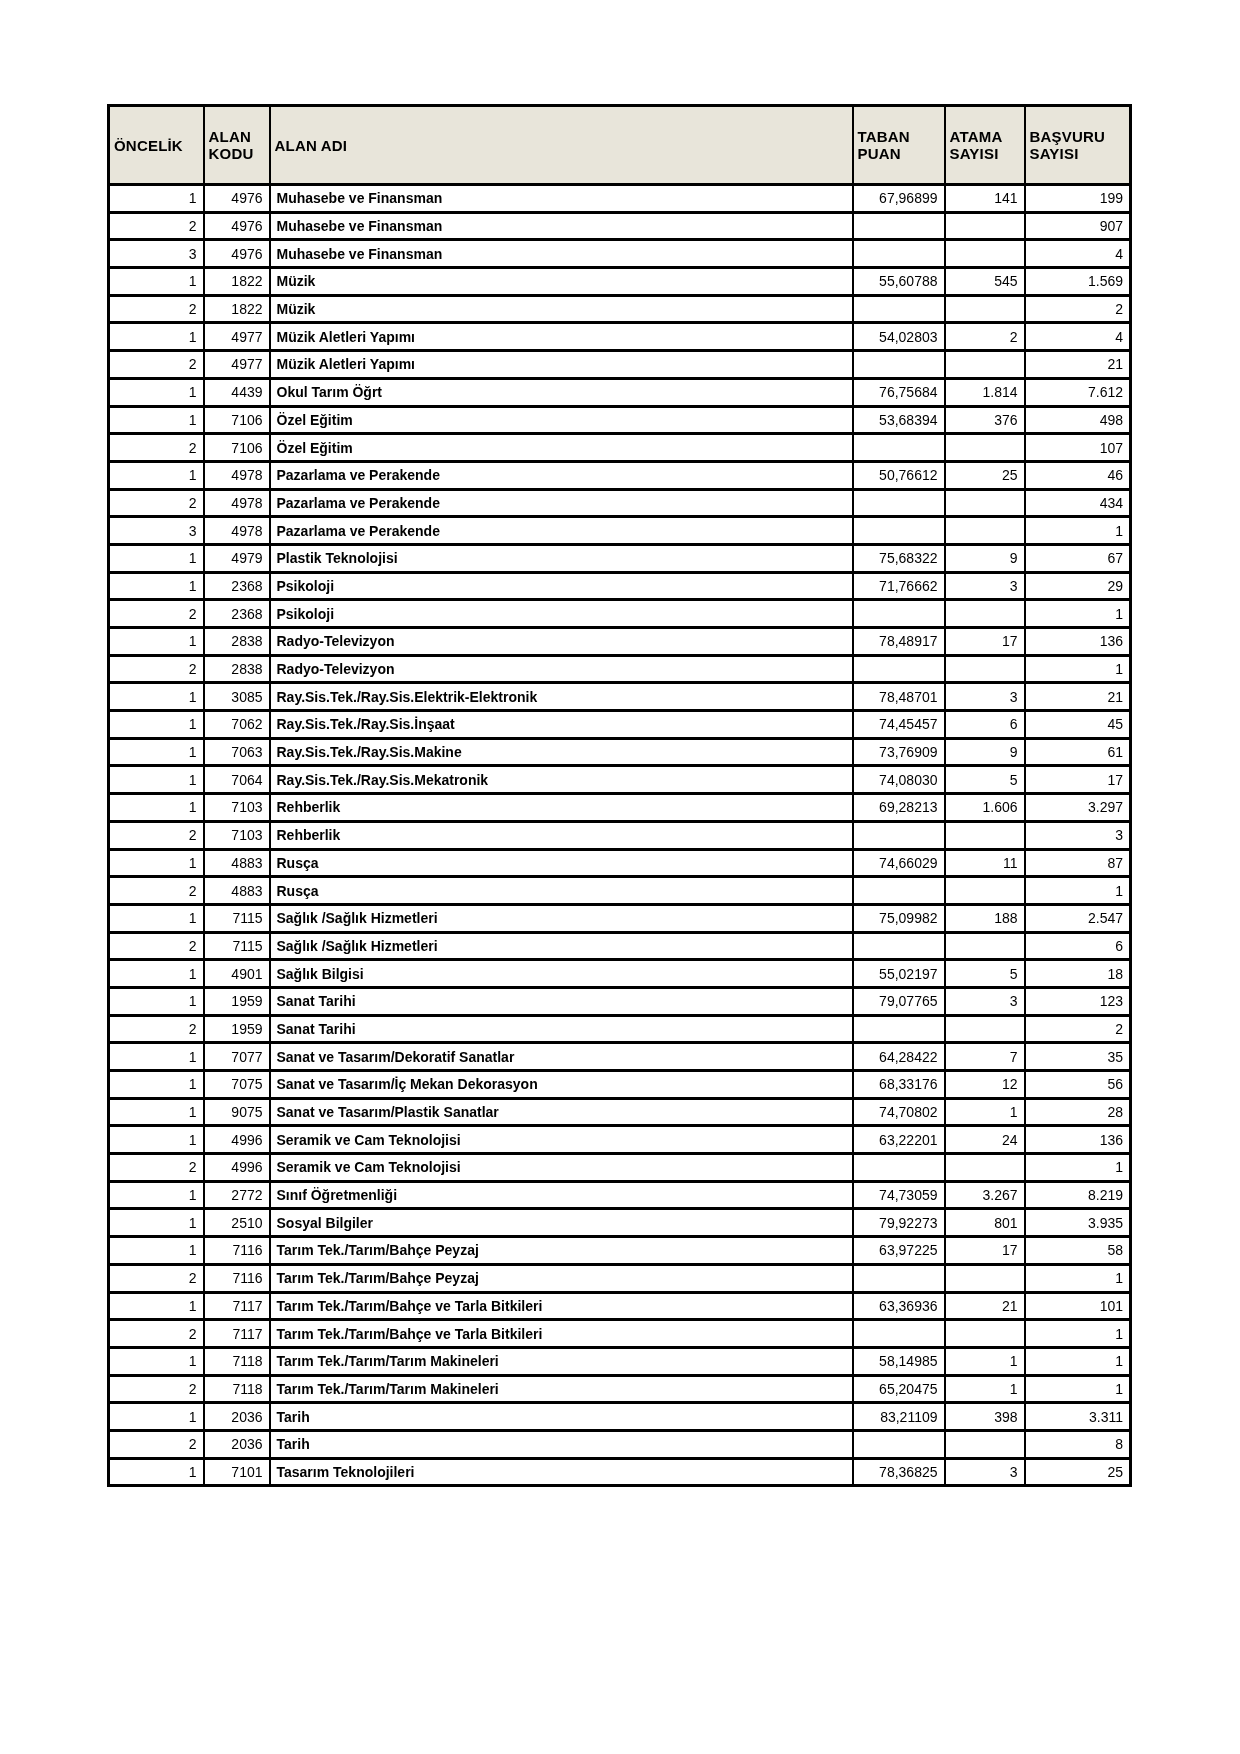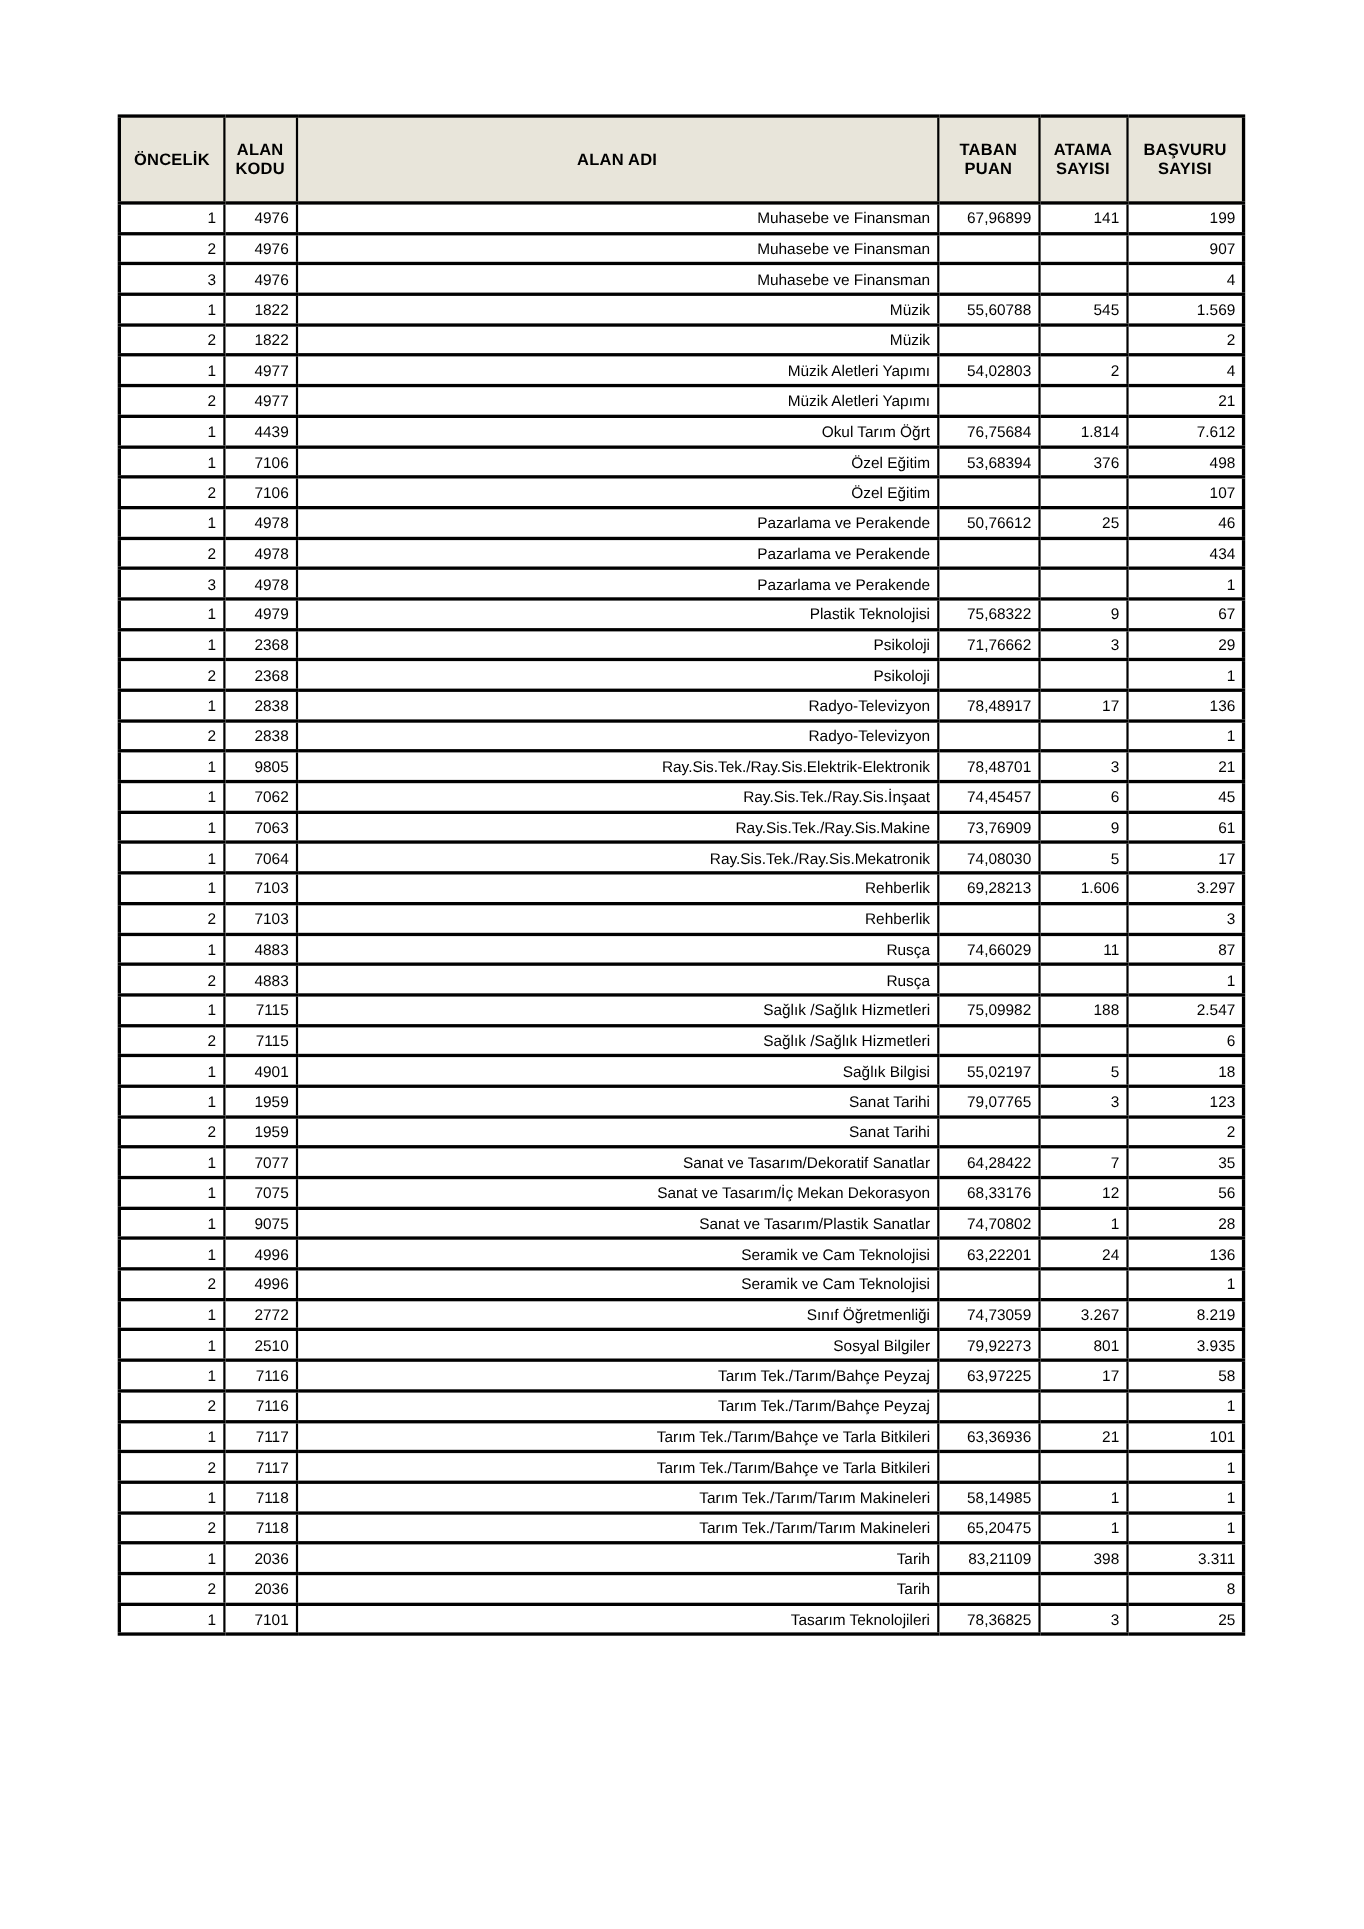--- a/index.html
+++ b/index.html
@@ -22,38 +22,38 @@
   table.alan th, table.alan td {
     border-style: solid;
     border-color: #000;
     border-width: 3px 2px; 
     box-sizing: border-box;
   }
   table.alan th {
     background: #e8e5da;
     font-weight: bold;
     font-size: 15px;
-    text-align: center;
+    text-align: left;
     vertical-align: middle;
     white-space: pre-line;
     height: 79px;
     padding: 0 4px;
     letter-spacing: 0.2px;
   }
   table.alan td {
     background: #ffffff;
     font-size: 14px;
     height: 27.7px;
     padding: 0 6px;
     white-space: nowrap;
     overflow: hidden;
     vertical-align: middle;
   }
   td.c0, td.c1, td.c3, td.c4, td.c5 { text-align: right; }
-  td.c2 { text-align: right; padding-left: 5px; }
+  td.c2 { text-align: left; padding-left: 5px; font-weight: bold; }
   col.w0 { width: 95px; }
   col.w1 { width: 66px; }
   col.w2 { width: 583px; }
   col.w3 { width: 92px; }
   col.w4 { width: 80px; }
   col.w5 { width: 106px; }
 </style>
 </head>
 <body>
 
@@ -221,21 +221,21 @@
         <tr>
           <td class="c0">2</td>
           <td class="c1">2838</td>
           <td class="c2">Radyo-Televizyon</td>
           <td class="c3"></td>
           <td class="c4"></td>
           <td class="c5">1</td>
         </tr>
         <tr>
           <td class="c0">1</td>
-          <td class="c1">9805</td>
+          <td class="c1">3085</td>
           <td class="c2">Ray.Sis.Tek./Ray.Sis.Elektrik-Elektronik</td>
           <td class="c3">78,48701</td>
           <td class="c4">3</td>
           <td class="c5">21</td>
         </tr>
         <tr>
           <td class="c0">1</td>
           <td class="c1">7062</td>
           <td class="c2">Ray.Sis.Tek./Ray.Sis.İnşaat</td>
           <td class="c3">74,45457</td>

